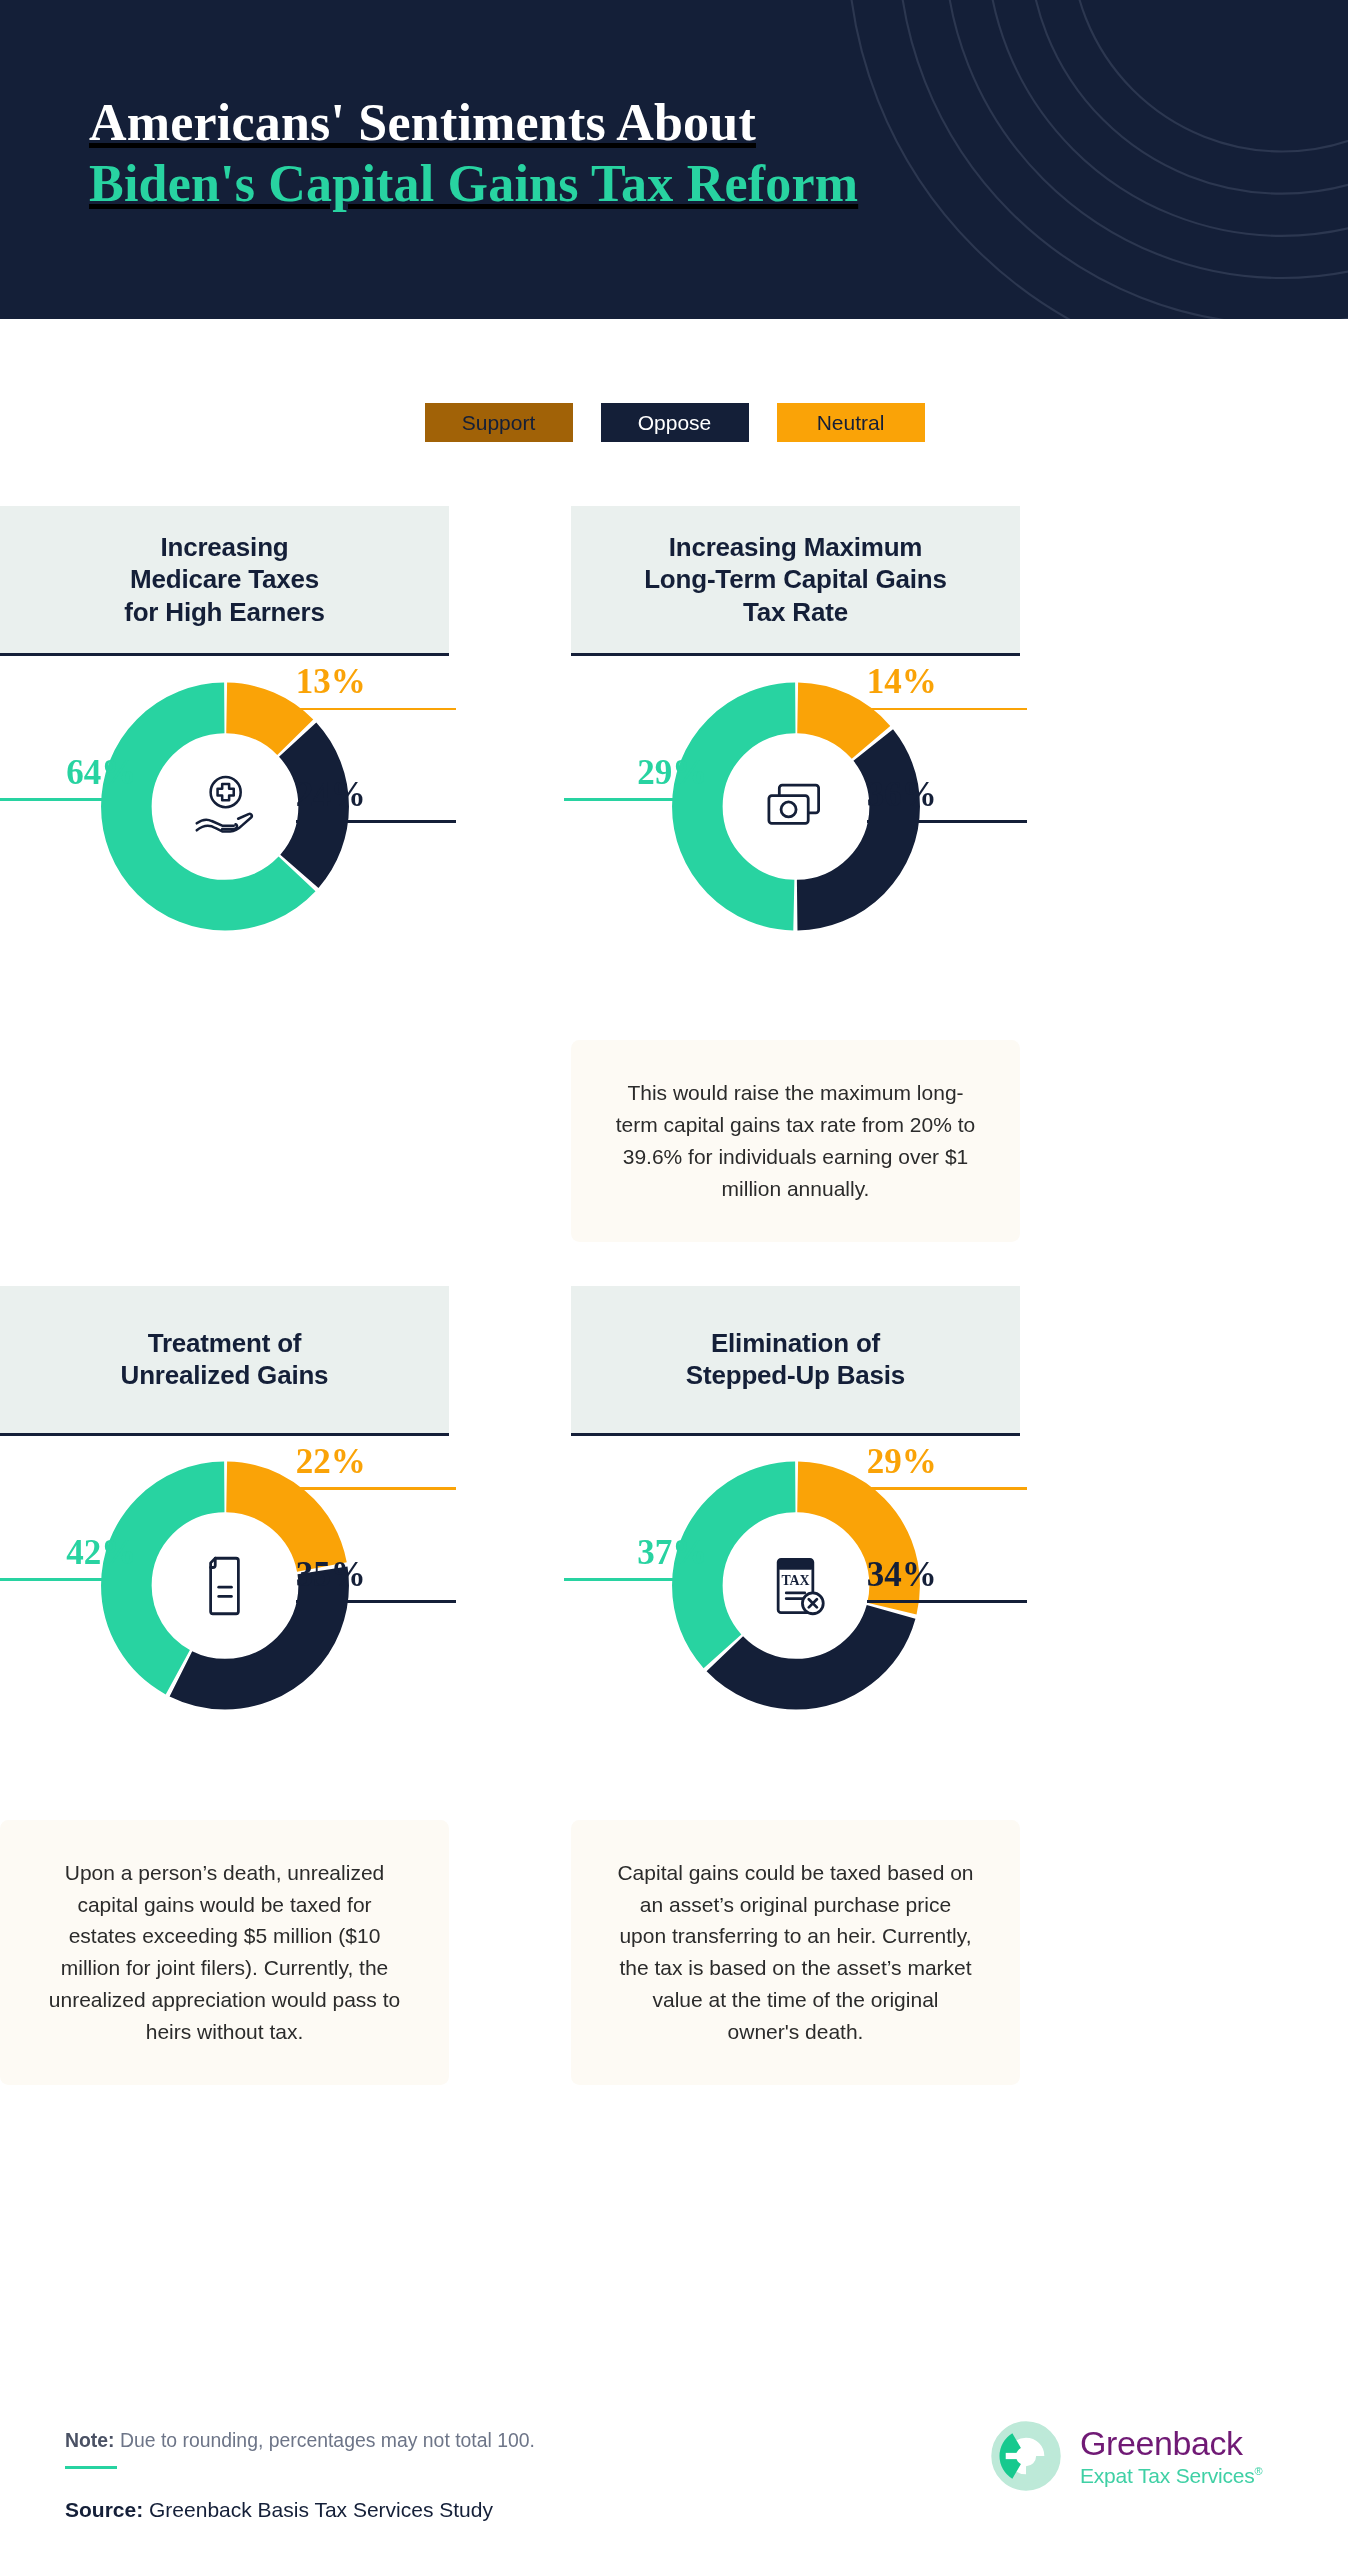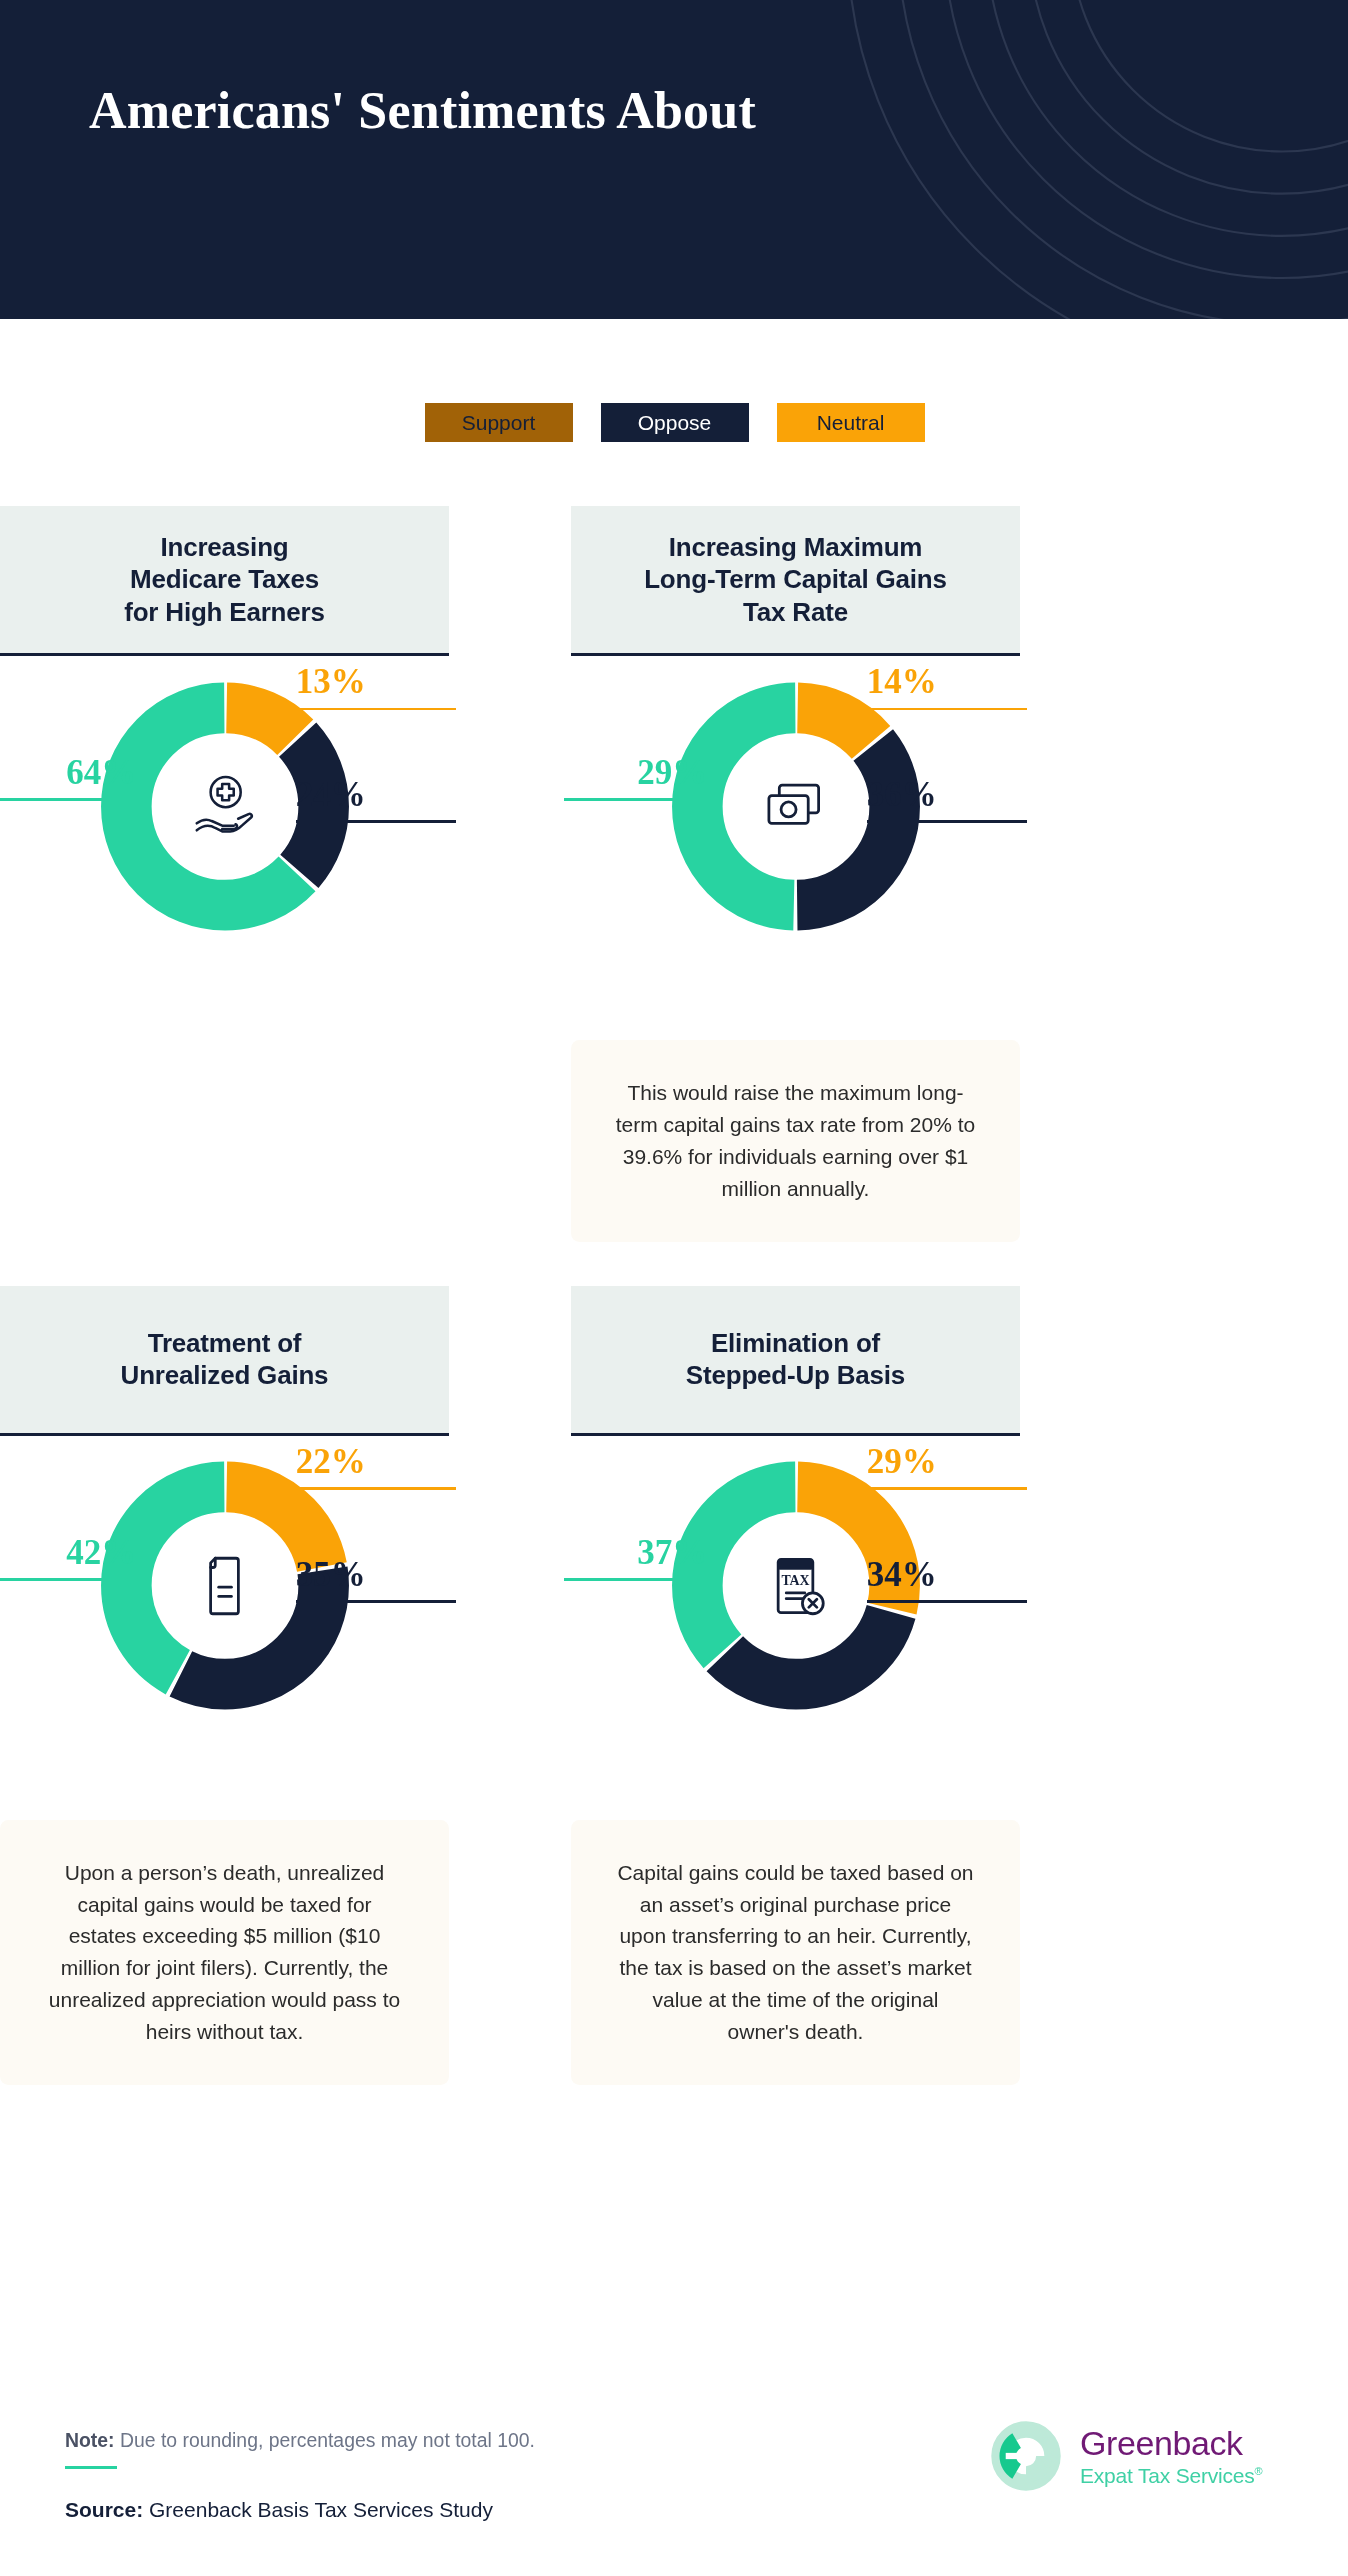--- a/index.html
+++ b/index.html
@@ -8,21 +8,21 @@
     font-family:"Liberation Sans",sans-serif;
     -webkit-font-smoothing:antialiased;
   }
   
   .header{
     position:absolute;left:0;top:0;width:1349px;height:319px;
     background:#141F38;overflow:hidden;
   }
   .header-arcs{position:absolute;right:-51px;top:-169px;width:641px;height:641px;}
   .header-arcs circle{fill:none;stroke:#2C3750;stroke-width:2.5;}
-  .header-titles{position:absolute;left:89px;top:84px;}
+  .header-titles{position:absolute;left:89px;top:96px;text-decoration:underline;}
   .title-line1{
     font-family:"Liberation Serif",serif;font-weight:700;font-size:52px;
     color:#ffffff;letter-spacing:0.2px;line-height:1.05;margin:0;
   }
   .title-line2{
     font-family:"Liberation Serif",serif;font-weight:700;font-size:52px;
     color:#28D3A1;letter-spacing:0.2px;line-height:1.05;margin:6.7px 0 0 0;
   }
   
   .legend{
@@ -108,20 +108,21 @@
   <svg class="header-arcs" viewBox="0 0 760 760">
     <circle cx="620" cy="130" r="250"></circle>
     <circle cx="620" cy="130" r="300"></circle>
     <circle cx="620" cy="130" r="350"></circle>
     <circle cx="620" cy="130" r="400"></circle>
     <circle cx="620" cy="130" r="455"></circle>
     <circle cx="620" cy="130" r="515"></circle>
   </svg>
   <div class="header-titles">
     <div class="title-line1">Americans' Sentiments About</div>
+    <div class="title-line2">Biden's Capital Gains Tax Reform</div>
   </div>
 </div>
 
 <div class="legend">
   <div class="legend-chip chip-support">Support</div>
   <div class="legend-chip chip-oppose">Oppose</div>
   <div class="legend-chip chip-neutral">Neutral</div>
 </div>
 
 <div class="grid">

